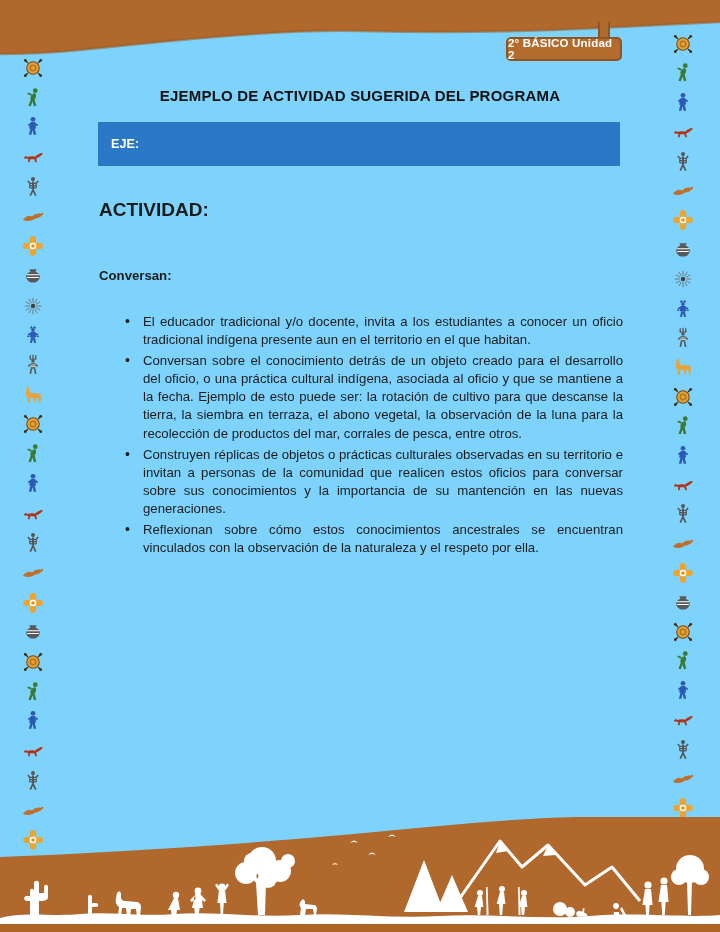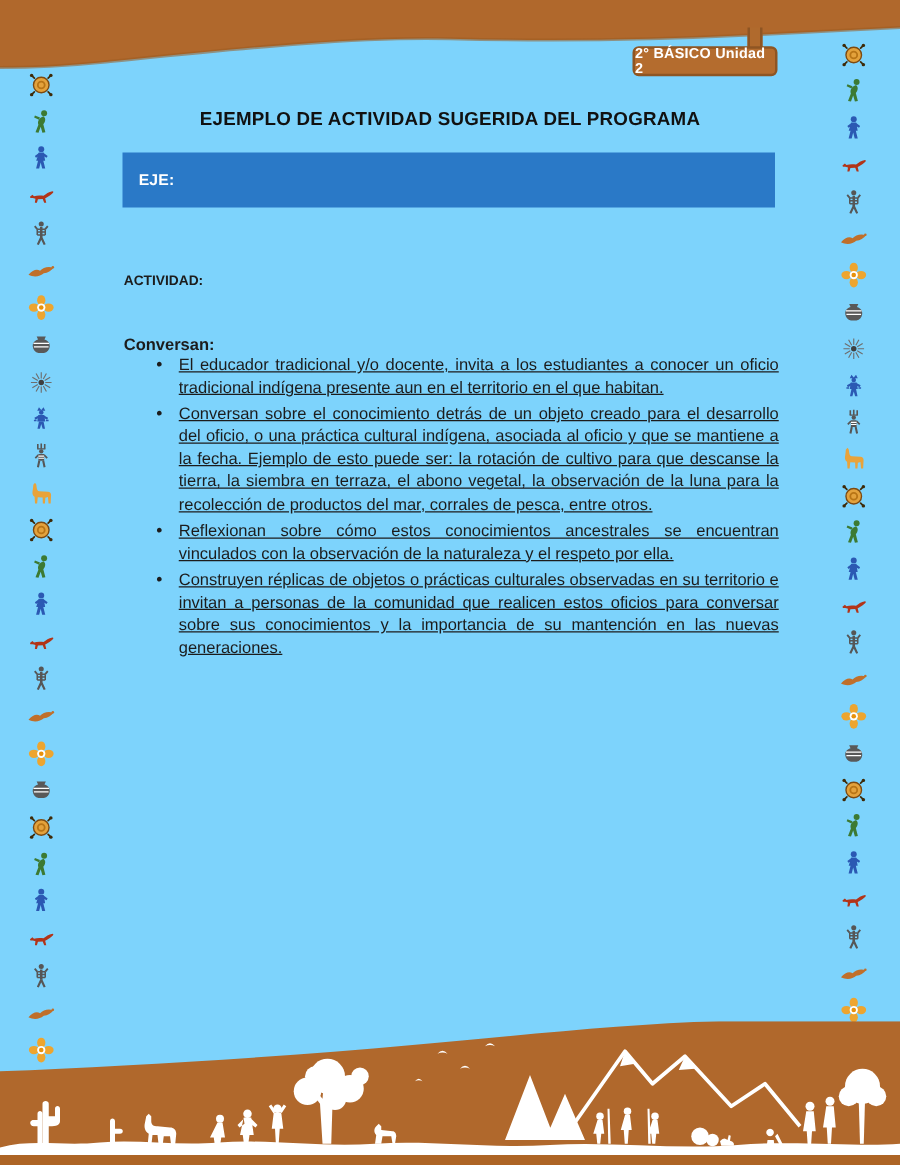--- a/index.html
+++ b/index.html
@@ -15,27 +15,27 @@
   .badge { position:absolute; left:506px; top:37px; width:116px; height:24px; background:#b46c2e; border:2px solid #8e5523; border-radius:5px; color:#fff; font-size:11.5px; font-weight:bold; display:flex; align-items:center; justify-content:center; letter-spacing:.2px; }
 
   
   .title { position:absolute; top:87px; left:60px; right:60px; text-align:center; font-size:15px; font-weight:bold; color:#111; letter-spacing:.2px; }
 
   
   .eje { position:absolute; left:98px; top:122px; width:522px; height:44px; background:#2a79c7; color:#fff; font-weight:bold; font-size:12.6px; display:flex; align-items:center; padding:0 13px; letter-spacing:.1px; }
   .eje .eje-label { margin-right:9px; }
 
   
-  .activity { position:absolute; left:99px; top:216px; width:524px; display:flex; font-size:11px; line-height:19px; }
+  .activity { position:absolute; left:99px; top:200px; width:524px; display:flex; font-size:19px; line-height:19px; }
   .activity .lbl { font-weight:bold; white-space:pre; margin-right:5px; }
   .activity .txt { flex:1; text-align:justify; }
 
   .ex-label { position:absolute; left:99px; top:268px; font-size:13.2px; font-weight:bold; }
 
-  .ex-list { position:absolute; left:120px; top:283px; width:503px; list-style:none;text-decoration:underline; }
+  .ex-list { position:absolute; left:120px; top:313px; width:503px; list-style:none; }
   .ex-list li { position:relative; padding-left:23px; text-align:justify; font-size:13.2px; line-height:18.1px; margin-bottom:3px; }
   .ex-list li::before { content:"\2022"; position:absolute; left:5px; top:-1px; font-size:14px; }
 
   
   .icon { position:absolute; width:22px; height:22px; display:flex; align-items:center; justify-content:center; }
   .icon svg { width:100%; height:100%; display:block; }
 
   
   .bottom-art { position:absolute; left:0; bottom:0; width:720px; height:115px; }
 </style>
@@ -60,22 +60,22 @@
 
   <div class="activity">
     <span class="lbl">ACTIVIDAD:</span>
   </div>
 
   <div class="ex-label">Conversan:</div>
 
   <ul class="ex-list" id="ex-list">
       <li>El educador tradicional y/o docente, invita a los estudiantes a conocer un oficio tradicional indígena presente aun en el territorio en el que habitan.</li>
       <li>Conversan sobre el conocimiento detrás de un objeto creado para el desarrollo del oficio, o una práctica cultural indígena, asociada al oficio y que se mantiene a la fecha. Ejemplo de esto puede ser: la rotación de cultivo para que descanse la tierra, la siembra en terraza, el abono vegetal, la observación de la luna para la recolección de productos del mar, corrales de pesca, entre otros.</li>
+      <li>Construyen réplicas de objetos o prácticas culturales observadas en su territorio e invitan a personas de la comunidad que realicen estos oficios para conversar sobre sus conocimientos y la importancia de su mantención en las nuevas generaciones.</li>
       <li>Reflexionan sobre cómo estos conocimientos ancestrales se encuentran vinculados con la observación de la naturaleza y el respeto por ella.</li>
-      <li>Construyen réplicas de objetos o prácticas culturales observadas en su territorio e invitan a personas de la comunidad que realicen estos oficios para conversar sobre sus conocimientos y la importancia de su mantención en las nuevas generaciones.</li>
     </ul>
 
   <div id="left-icons">
       <div class="icon" style="left: 22px; top: 57px;">
         <svg viewBox="0 0 24 24">
           <circle cx="12" cy="12" r="6.8" fill="#e3a23c" stroke="#7c4a12" stroke-width="1.2"></circle>
           <circle cx="12" cy="12" r="3" fill="none" stroke="#b87516" stroke-width="1.6"></circle>
           <g stroke="#3e2a08" stroke-width="1.5" stroke-linecap="round">
             <line x1="6" y1="6" x2="4" y2="4"></line>
             <line x1="18" y1="6" x2="20" y2="4"></line>

